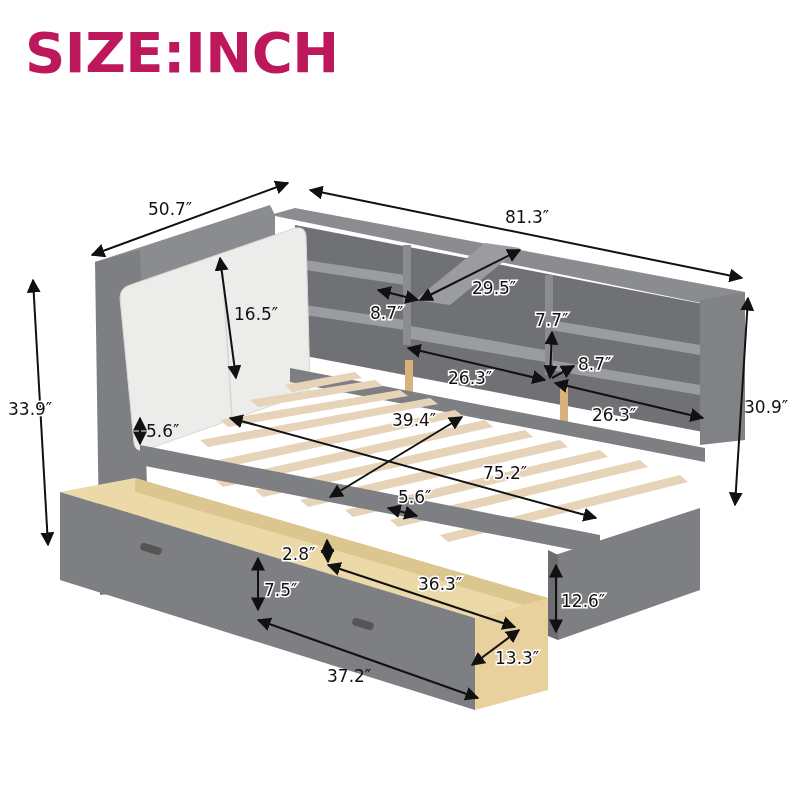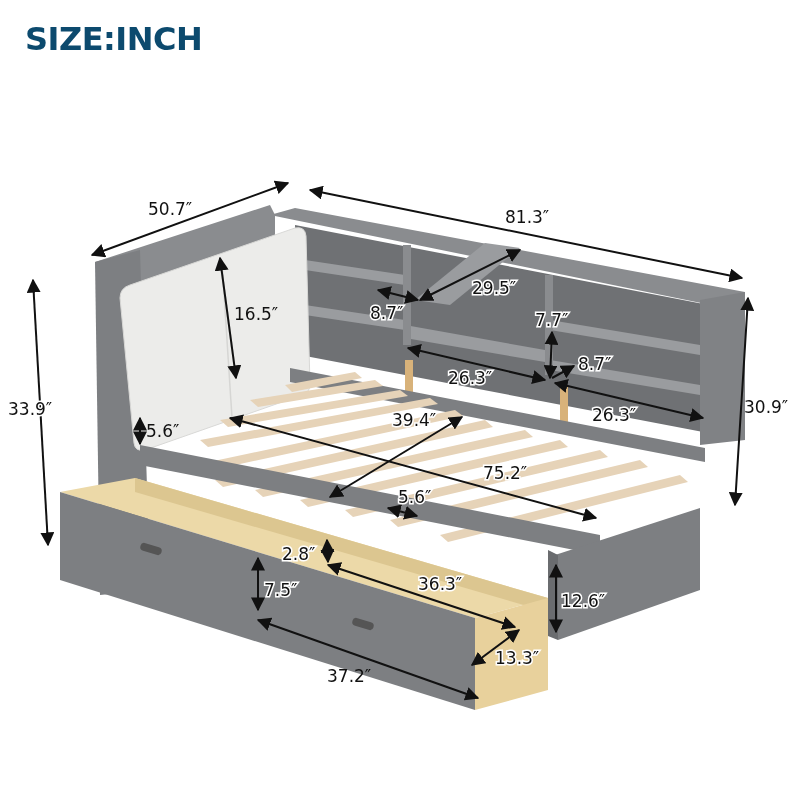--- a/index.html
+++ b/index.html
@@ -1,17 +1,17 @@
 <!DOCTYPE html>
 <html><head>
 <meta charset="utf-8">
 <style>
   html, body { margin: 0; padding: 0; background: #ffffff; }
   .canvas { position: relative; width: 800px; height: 800px; overflow: hidden; background: #ffffff; font-family: "DejaVu Sans", "Liberation Sans", sans-serif; }
-  .title { position: absolute; left: 25px; top: 20px; font-size: 32px; font-weight: 600; color: #0c4a6e; letter-spacing: -0.5px; }
+  .title { position: absolute; left: 25px; top: 20px; font-size: 56px; font-weight: 600; color: #be185d; letter-spacing: -0.5px; }
   svg { position: absolute; left: 0; top: 0; }
   .dim { font-family: "DejaVu Sans", "Liberation Sans", sans-serif; font-size: 17px; fill: #111111; }
   .dim-halo { stroke: #ffffff; stroke-width: 3px; paint-order: stroke; }
 </style>
 </head>
 <body>
 
 <div class="canvas">
   <div class="title">SIZE:INCH</div>
 

